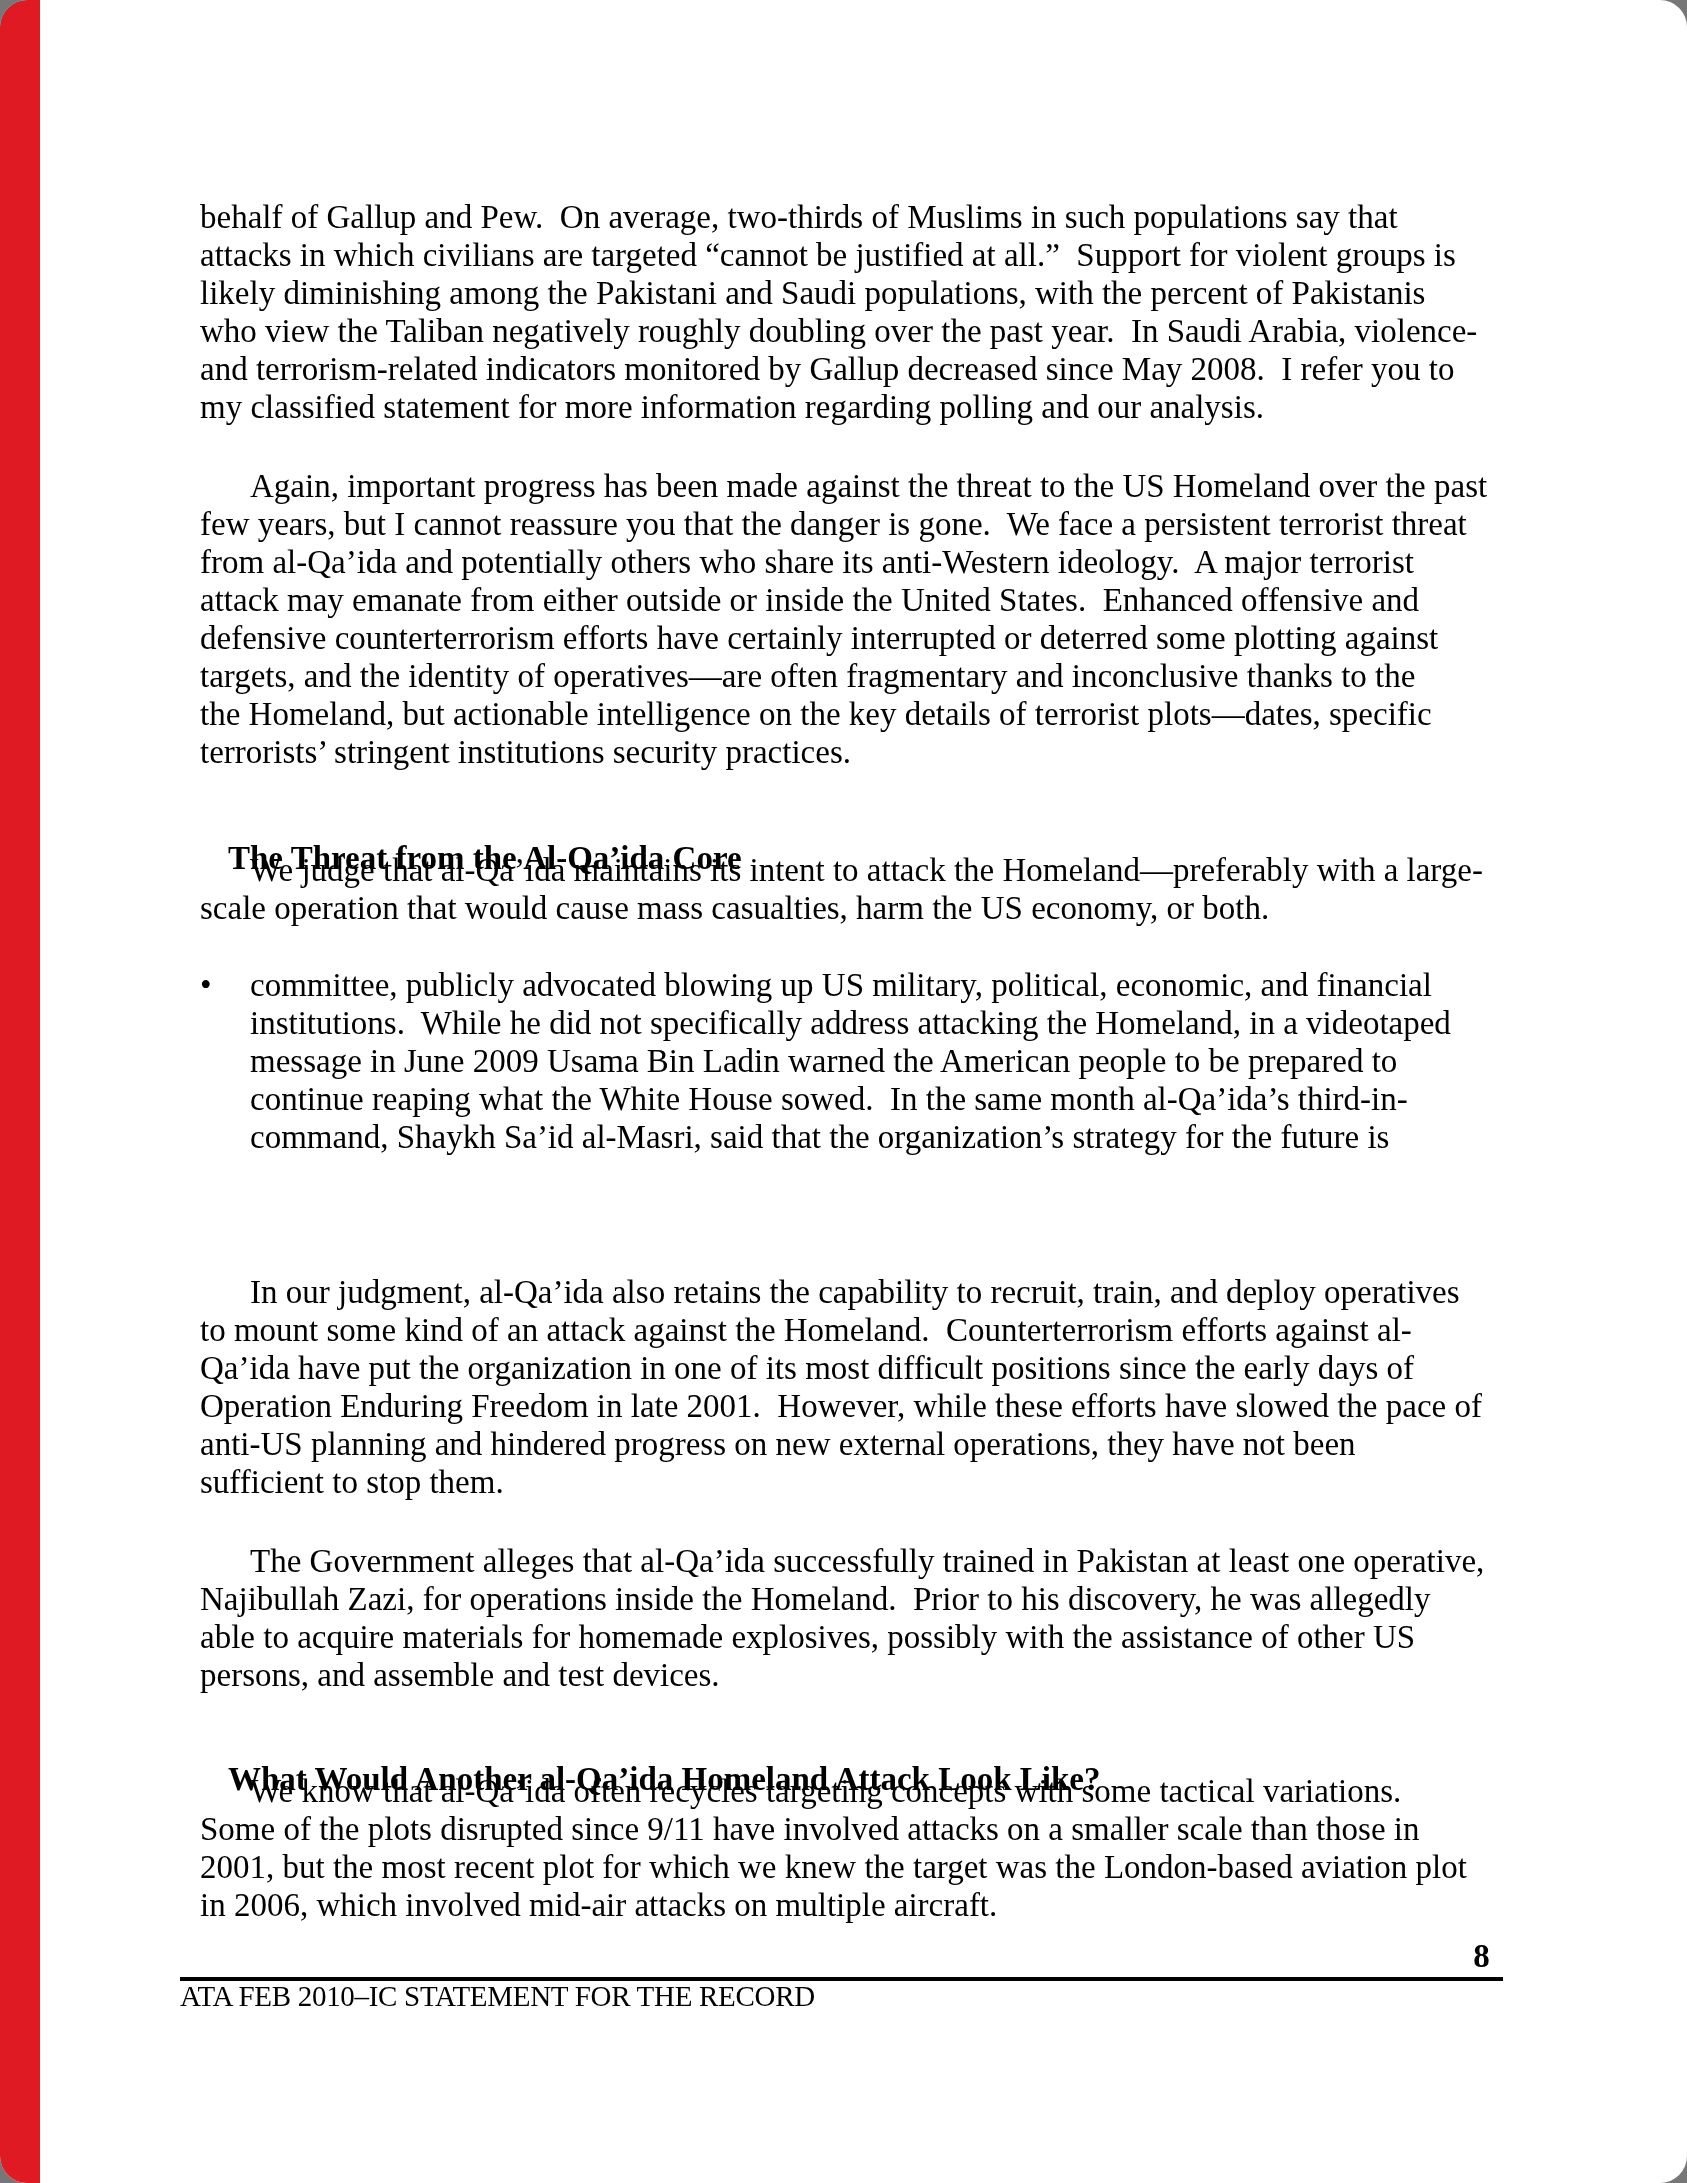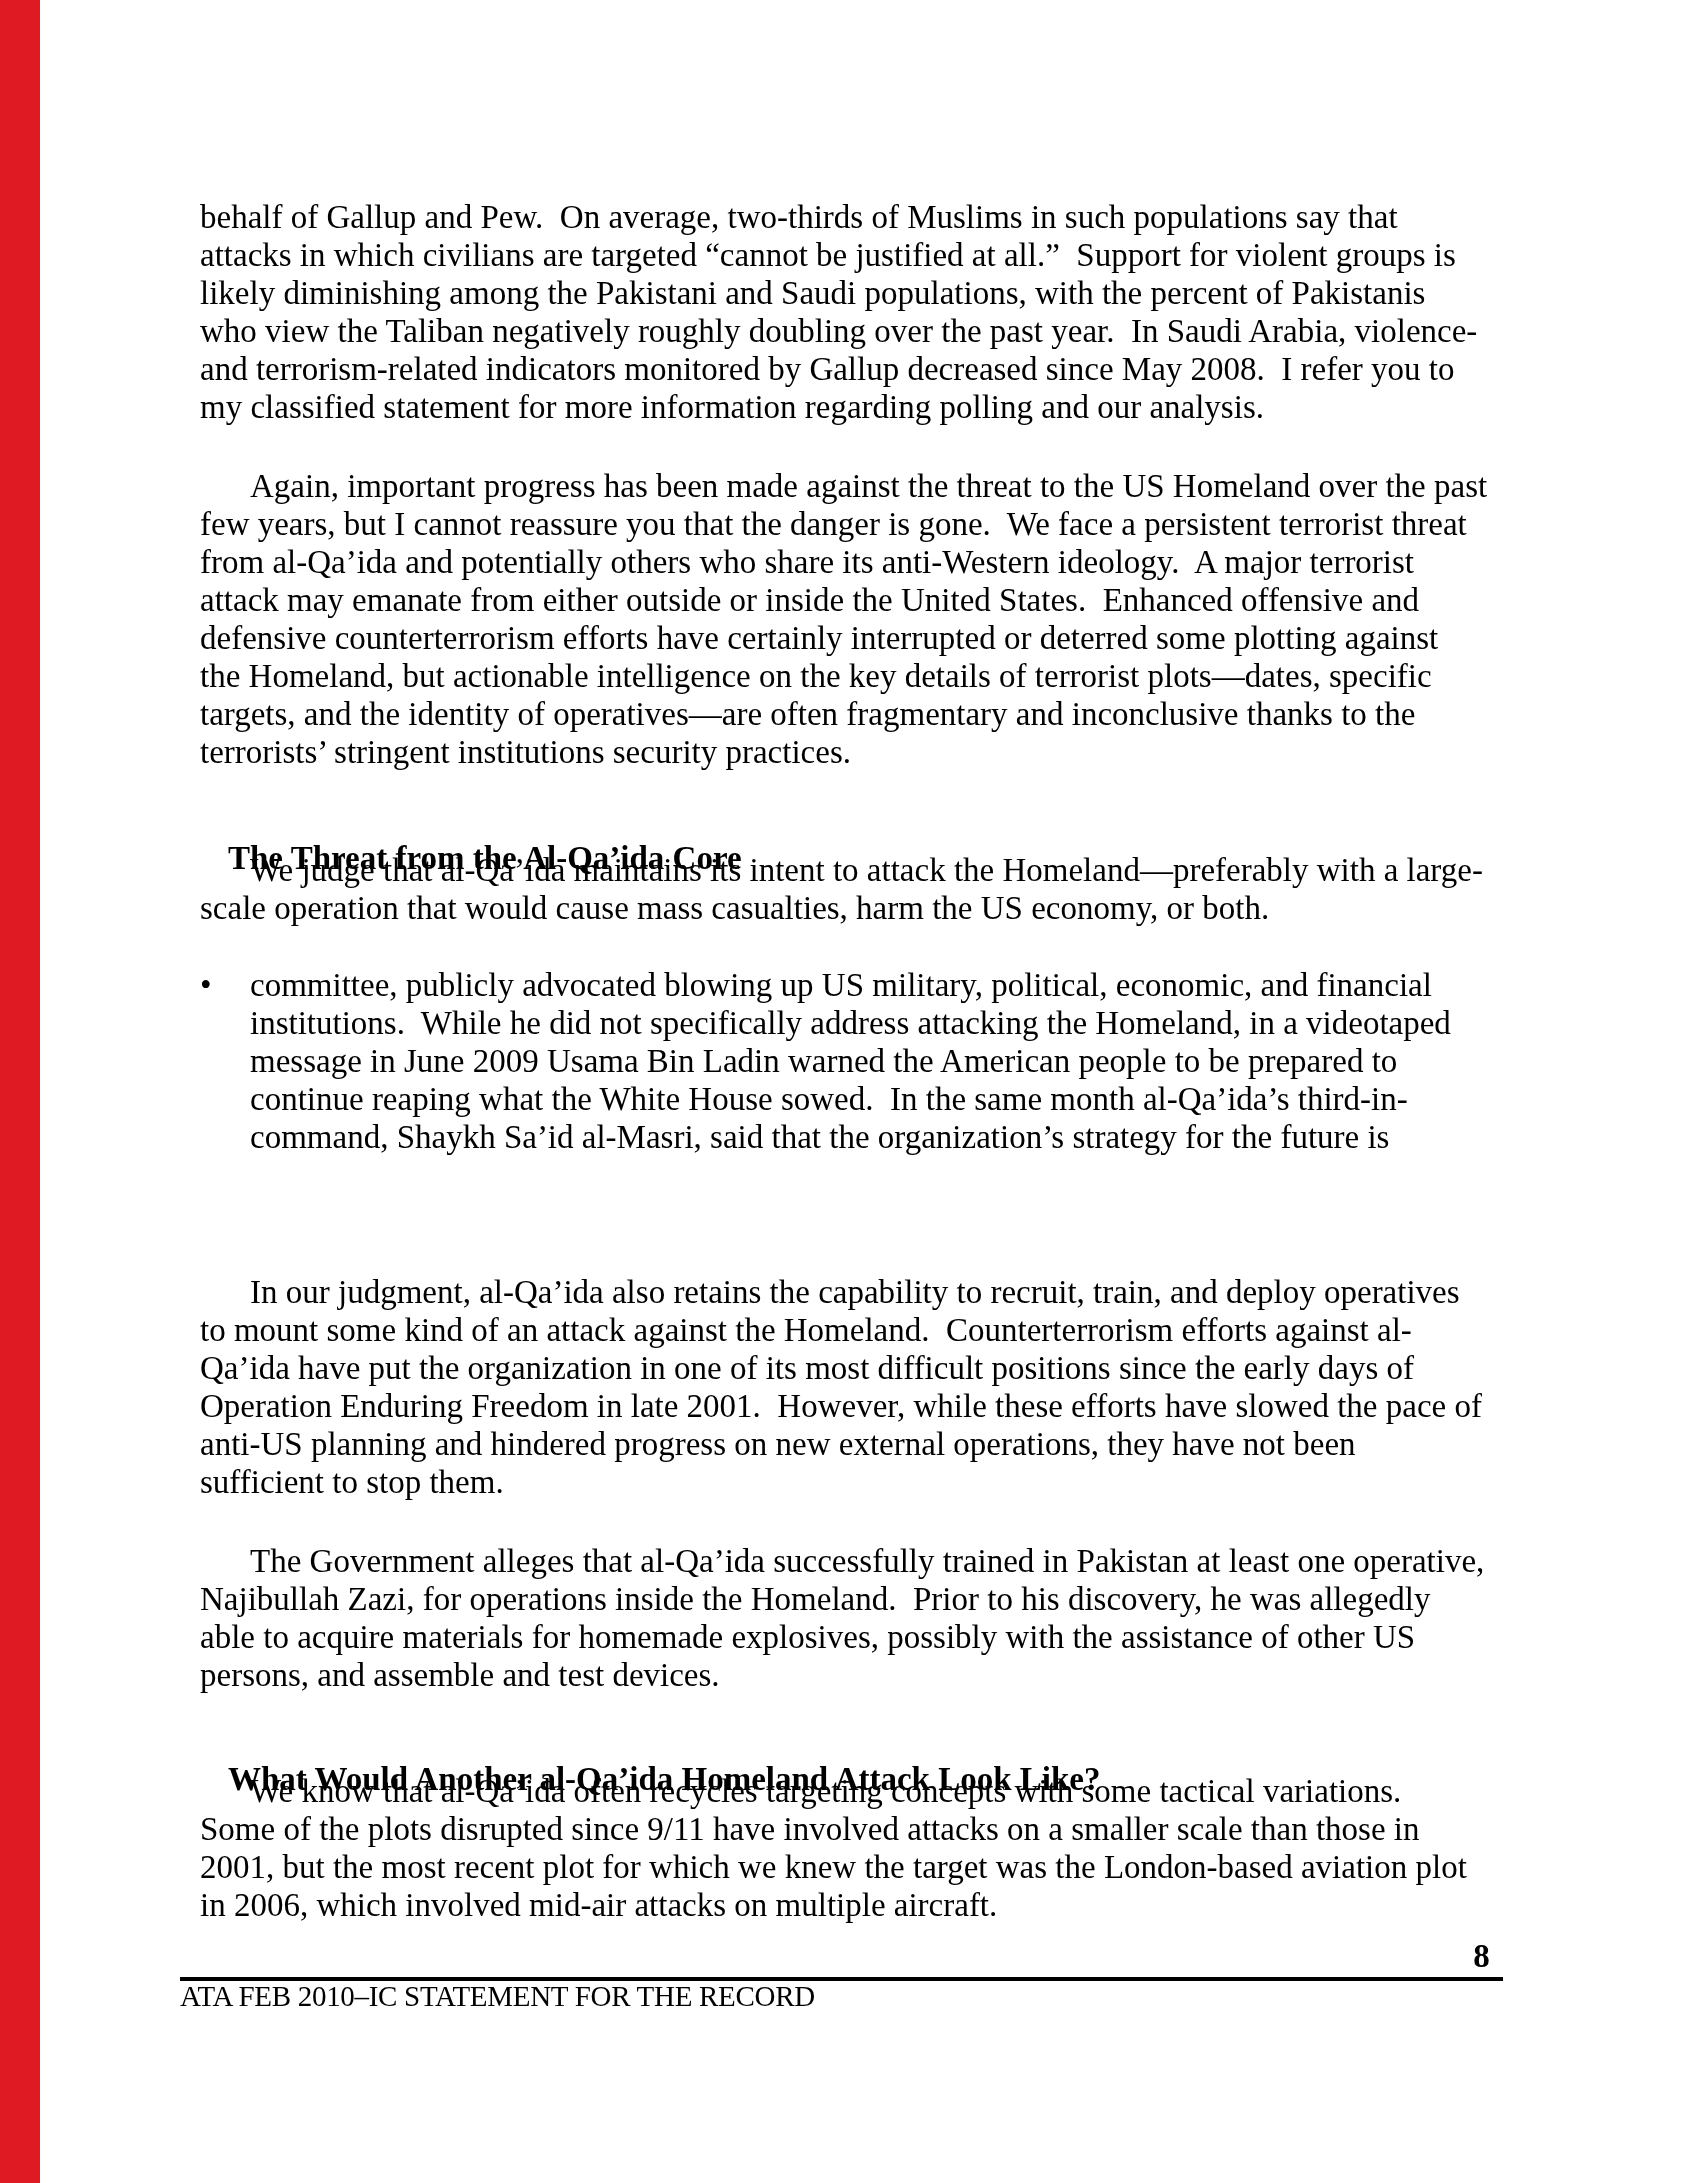--- a/index.html
+++ b/index.html
@@ -4,20 +4,21 @@
 <style>
   html, body { margin: 0; padding: 0; background: #777; }
   .page {
     position: relative;
     width: 1687px;
     height: 2183px;
     background: #ffffff;
     overflow: hidden;
     font-family: "Liberation Serif", "DejaVu Serif", serif;
     color: #000000;
+    border-radius: 27px;
   }
   .red-bar {
     position: absolute;
     left: 0; top: 0;
     width: 40px; height: 2183px;
   }
   .block {
     position: absolute;
     left: 200px;
     width: 1290px;
@@ -100,22 +101,22 @@
       <div class="line">and terrorism-related indicators monitored by Gallup decreased since May 2008.  I refer you to</div>
       <div class="line">my classified statement for more information regarding polling and our analysis.</div>
     </section>
 
   <section class="block indent-first" style="top:467px">
       <div class="line">Again, important progress has been made against the threat to the US Homeland over the past</div>
       <div class="line">few years, but I cannot reassure you that the danger is gone.  We face a persistent terrorist threat</div>
       <div class="line">from al-Qa’ida and potentially others who share its anti-Western ideology.  A major terrorist</div>
       <div class="line">attack may emanate from either outside or inside the United States.  Enhanced offensive and</div>
       <div class="line">defensive counterterrorism efforts have certainly interrupted or deterred some plotting against</div>
+      <div class="line">targets, and the identity of operatives—are often fragmentary and inconclusive thanks to the</div>
       <div class="line">the Homeland, but actionable intelligence on the key details of terrorist plots—dates, specific</div>
-      <div class="line">targets, and the identity of operatives—are often fragmentary and inconclusive thanks to the</div>
       <div class="line">terrorists’ stringent institutions security practices.</div>
     </section>
 
   <h2 class="heading" style="top:812px">The Threat from the Al-Qa’ida Core</h2>
 
   <section class="block indent-first" style="top:851px">
       <div class="line">We judge that al-Qa’ida maintains its intent to attack the Homeland—preferably with a large-</div>
       <div class="line">scale operation that would cause mass casualties, harm the US economy, or both.</div>
     </section>
 

